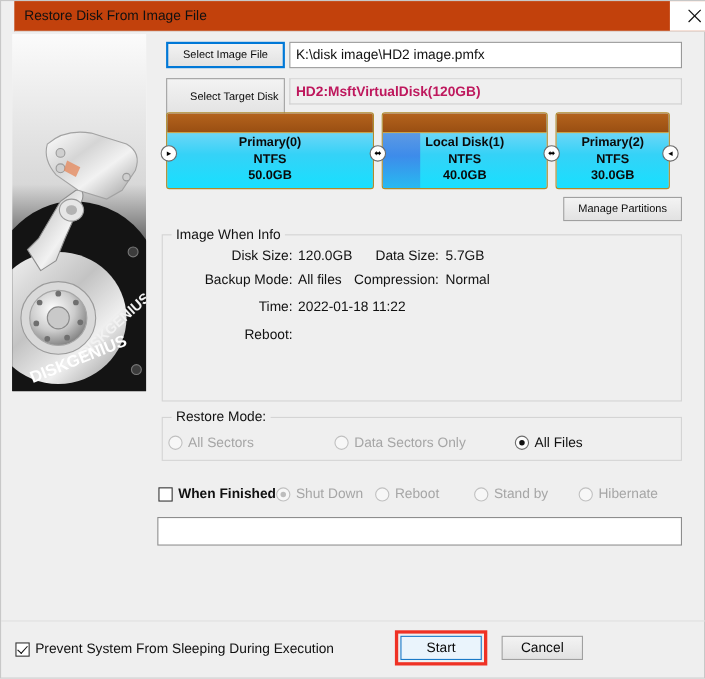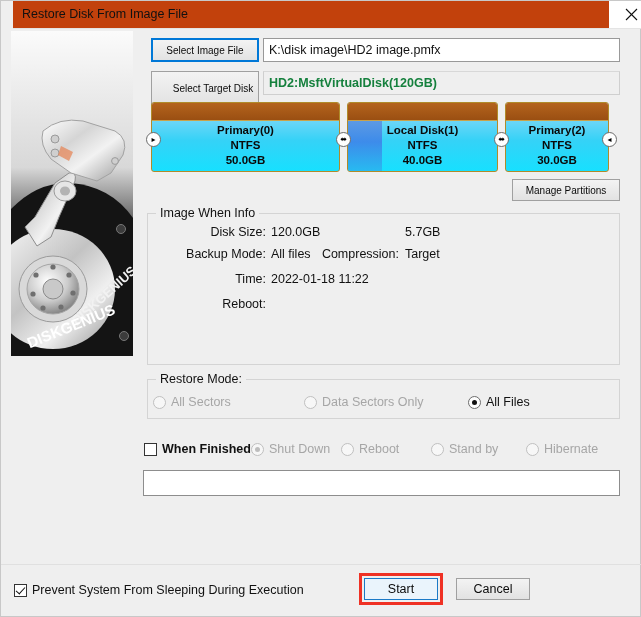--- a/index.html
+++ b/index.html
@@ -49,21 +49,21 @@
   .tfield{
     position:absolute;box-sizing:border-box;
     background:#fff;border:1px solid #999;
     display:flex;align-items:center;
     padding-left:5px;font-size:12.5px;color:#111;white-space:nowrap;overflow:hidden;
   }
   .flatfield{
     position:absolute;box-sizing:border-box;
     background:#efefef;border:1px solid #cfcfcf;border-top-color:#d8d8d8;
     display:flex;align-items:center;
-    padding-left:5px;font-size:12.5px;font-weight:bold;color:#15803d;white-space:nowrap;overflow:hidden;
+    padding-left:5px;font-size:12.5px;font-weight:bold;color:#be185d;white-space:nowrap;overflow:hidden;
   }
 
   
   .partbar{position:absolute;left:150px;top:101px;width:458px;height:70px;}
   .part{
     position:absolute;top:0;height:70px;box-sizing:border-box;
     border:1px solid #b08b2a;border-radius:3px;overflow:hidden;
     background:linear-gradient(#bfe4ff 0%,#7cd7f7 18%,#35d2f7 55%,#17e0ff 100%);
   }
   .part .hdr{
@@ -275,26 +275,27 @@
 
   <div class="btn" style="left:511px;top:178px;width:108px;height:22px;text-align:center;">
     <span>Manage Partitions</span>
   </div>
 
   <div class="group" style="left:146px;top:212px;width:473px;height:152px;">
     <span class="glabel">Image When Info</span>
   </div>
   <div class="infolbl" style="left:150px;top:224px;width:115px;">Disk Size:</div>
   <div class="infoval" style="left:270px;top:224px;">120.0GB</div>
+  <div class="infolbl" style="left:280px;top:224px;width:118px;">Data Size:</div>
   <div class="infoval" style="left:404px;top:224px;">5.7GB</div>
 
   <div class="infolbl" style="left:150px;top:246px;width:115px;">Backup Mode:</div>
   <div class="infoval" style="left:270px;top:246px;">All files</div>
   <div class="infolbl" style="left:280px;top:246px;width:118px;">Compression:</div>
-  <div class="infoval" style="left:404px;top:246px;">Target</div>
+  <div class="infoval" style="left:404px;top:246px;">Normal</div>
 
   <div class="infolbl" style="left:150px;top:271px;width:115px;">Time:</div>
   <div class="infoval" style="left:270px;top:271px;">2022-01-18 11:22</div>
 
   <div class="infolbl" style="left:150px;top:296px;width:115px;">Reboot:</div>
   <div class="infoval" style="left:270px;top:296px;"></div>
 
   <div class="group" style="left:146px;top:378px;width:473px;height:40px;">
     <span class="glabel">Restore Mode:</span>
   </div>

